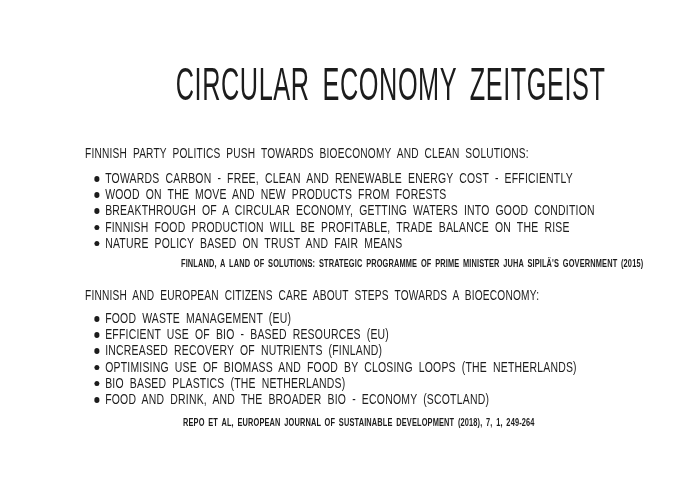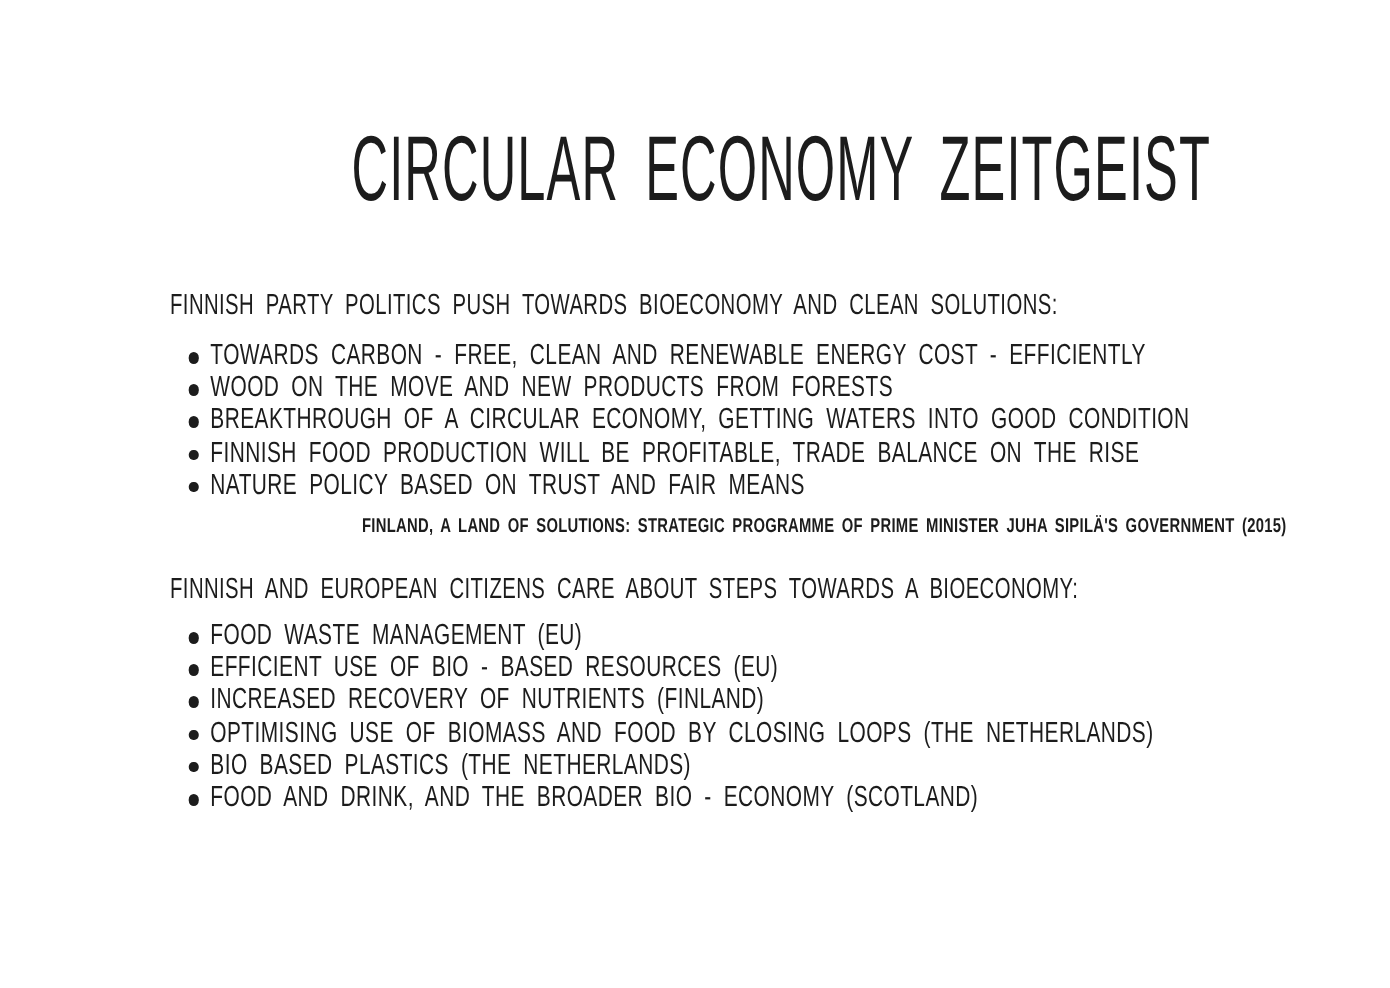--- a/index.html
+++ b/index.html
@@ -82,14 +82,17 @@
 
   <ul class="bullets b2">
     <li>FOOD WASTE MANAGEMENT (EU)</li>
     <li>EFFICIENT USE OF BIO - BASED RESOURCES (EU)</li>
     <li>INCREASED RECOVERY OF NUTRIENTS (FINLAND)</li>
     <li>OPTIMISING USE OF BIOMASS AND FOOD BY CLOSING LOOPS (THE NETHERLANDS)</li>
     <li>BIO BASED PLASTICS (THE NETHERLANDS)</li>
     <li>FOOD AND DRINK, AND THE BROADER BIO - ECONOMY (SCOTLAND)</li>
   </ul>
 
+  <div class="citation c2">
+    <span class="cx">REPO ET AL, EUROPEAN JOURNAL OF SUSTAINABLE DEVELOPMENT (2018), 7, 1, 249-264</span>
+  </div>
 
 </div>
 
 </body></html>

